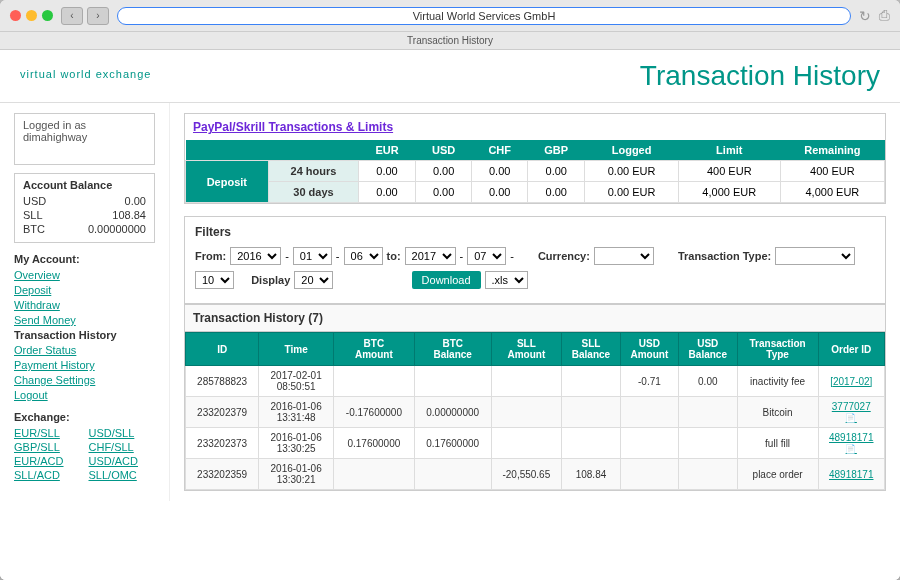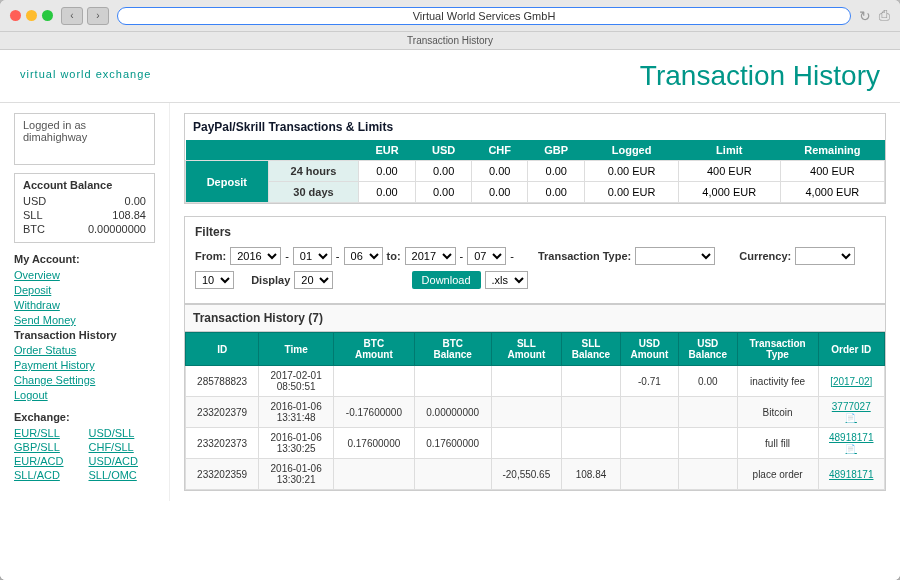--- a/index.html
+++ b/index.html
@@ -191,21 +191,22 @@
 
     
     .section-box {
       border: 1px solid #ccc;
       margin-bottom: 12px;
     }
     .section-title {
       font-weight: bold;
       font-size: 12px;
       padding: 6px 8px;
-      color: #0f172a;
+      color: #6d28d9;
+      text-decoration: underline;
     }
 
     .paypal-table {
       width: 100%;
       border-collapse: collapse;
       font-size: 11px;
     }
     .paypal-table th {
       background: #009688;
       color: white;
@@ -457,28 +458,28 @@
               <span class="filter-label">to:</span>
               <select class="filter-select">
                 <option>2017</option><option>2016</option>
               </select>
               <span>-</span>
               <select class="filter-select">
                 <option>07</option>
               </select>
               <span>-</span>
               <div class="filter-group" style="margin-left:20px;">
-                <span class="filter-label">Transaction Type:</span>
-                <select class="filter-select" style="width:80px;">
+                <span class="filter-label">Currency:</span>
+                <select class="filter-select" style="width:60px;">
                   <option></option>
                 </select>
               </div>
               <div class="filter-group" style="margin-left:20px;">
-                <span class="filter-label">Currency:</span>
-                <select class="filter-select" style="width:60px;">
+                <span class="filter-label">Transaction Type:</span>
+                <select class="filter-select" style="width:80px;">
                   <option></option>
                 </select>
               </div>
             </div>
             <div class="filters-row">
               <select class="filter-select">
                 <option>10</option>
               </select>
               &nbsp;&nbsp;&nbsp;
               <span class="filter-label">Display</span>

